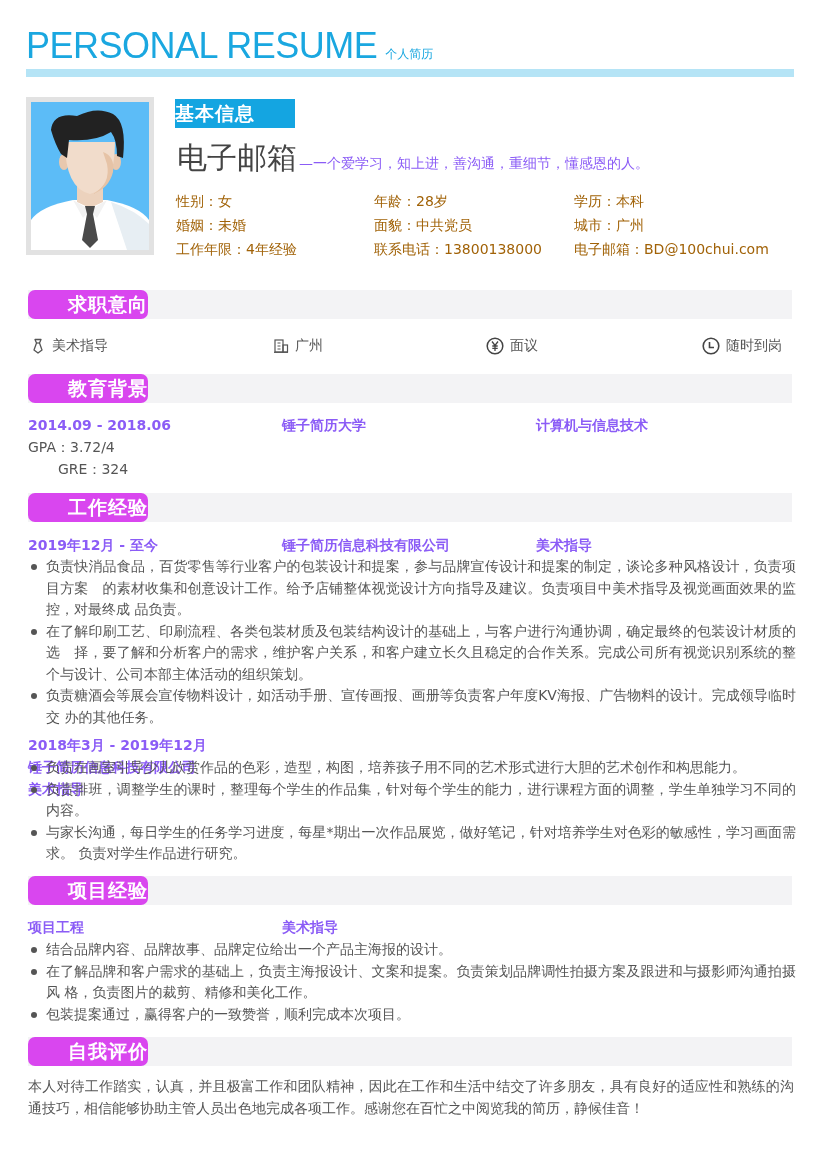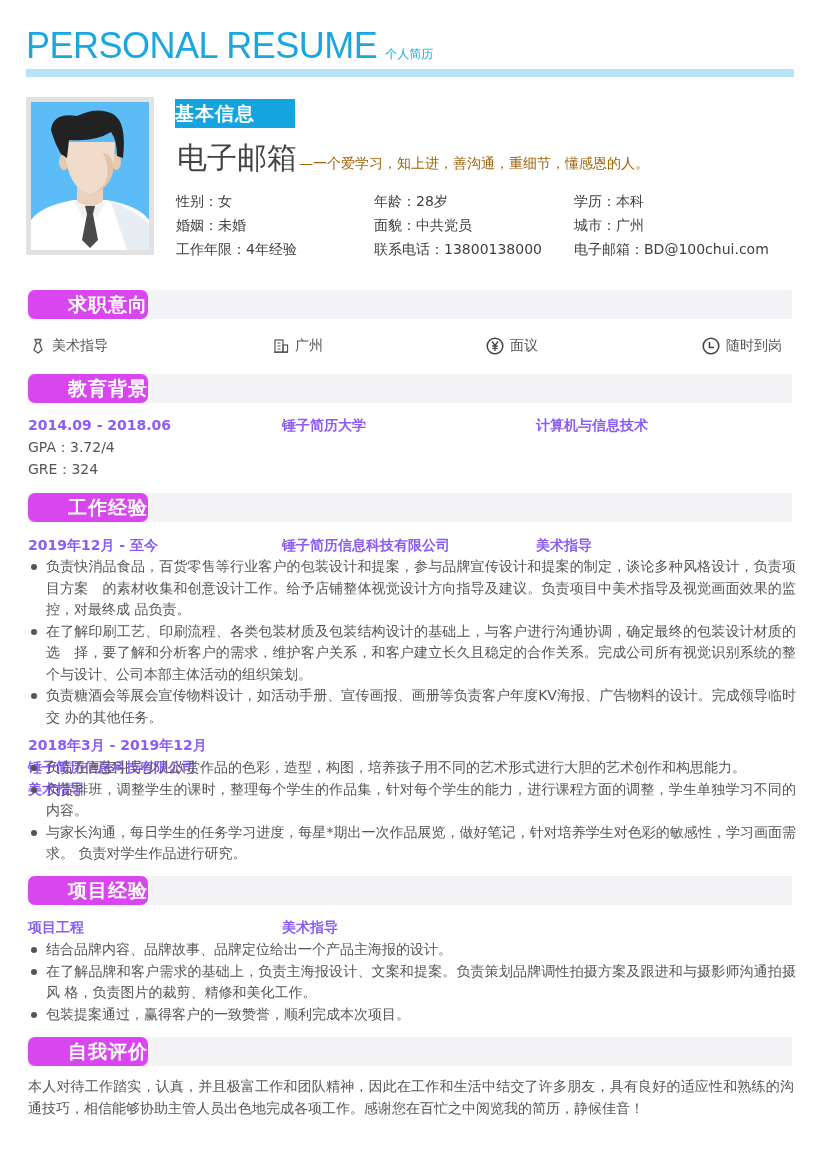--- a/index.html
+++ b/index.html
@@ -10,23 +10,23 @@
   .page-title .en { font-family: "Liberation Sans", "DejaVu Sans", sans-serif; font-size: 36px; color: #1aa7e0; letter-spacing: -0.5px; line-height: 40px; }
   .page-title .cn { font-size: 12px; color: #1aa7e0; margin-left: 8px; }
   .title-bar { position: absolute; left: 26px; top: 69px; width: 768px; height: 8px; background: #b5e4f6; }
 
   
   .photo { position: absolute; left: 26px; top: 97px; width: 128px; height: 158px; background: #e2e2e2; padding: 5px; }
   .photo svg { display: block; width: 118px; height: 148px; }
   .basic-tab { position: absolute; left: 175px; top: 99px; width: 120px; height: 29px; background: #14a5e1; color: #ffffff; font-size: 19px; font-weight: bold; line-height: 29px; letter-spacing: 1px; }
   .name-line { position: absolute; left: 177px; top: 136px; display: flex; align-items: baseline; white-space: nowrap; }
   .name { font-size: 30px; color: #444444; line-height: 44px; }
-  .motto { font-size: 14px; color: #a16207; margin-left: 2px; }
+  .motto { font-size: 14px; color: #8b5cf6; margin-left: 2px; }
   .info-grid { position: absolute; left: 176px; top: 189px; width: 620px; display: grid; grid-template-columns: 198px 200px 222px; row-gap: 0; }
-  .info-grid .cell { font-size: 14px; color: #404040; height: 24px; line-height: 24px; white-space: nowrap; }
+  .info-grid .cell { font-size: 14px; color: #a16207; height: 24px; line-height: 24px; white-space: nowrap; }
 
   
   .sec-head { position: absolute; left: 28px; width: 764px; height: 29px; background: #f3f3f5; }
   .sec-head .tab { position: absolute; left: 0; top: 0; width: 120px; height: 29px; background: #d946ef; color: #ffffff; font-size: 19px; font-weight: bold; text-align: right; line-height: 29px; letter-spacing: 1px; border-radius: 7px; }
 
   
   .intent { position: absolute; top: 334px; left: 28px; width: 764px; height: 24px; }
   .intent-item { position: absolute; top: 0; display: flex; align-items: center; font-size: 14px; color: #555555; height: 24px; white-space: nowrap; }
   .intent-item svg { width: 16px; height: 16px; margin-right: 6px; }
 
@@ -133,21 +133,21 @@
 
 <div class="sec-head" style="top:374px;">
   <div class="tab">教育背景</div>
 </div>
 <div class="row3" style="top:414px;">
   <span class="c1">2014.09 - 2018.06</span>
   <span class="c2">锤子简历大学</span>
   <span class="c3">计算机与信息技术</span>
 </div>
 <div class="plain" style="top:436px;">GPA：3.72/4</div>
-<div class="plain" style="top:458px;">GRE：324</div>
+<div class="plain" style="top:458px;margin-left:30px;">GRE：324</div>
 
 <div class="sec-head" style="top:493px;">
   <div class="tab">工作经验</div>
 </div>
 <div class="row3" style="top:534px;">
   <span class="c1">2019年12月 - 至今</span>
   <span class="c2">锤子简历信息科技有限公司</span>
   <span class="c3">美术指导</span>
 </div>
 <ul class="bullets" style="top:556px;">

